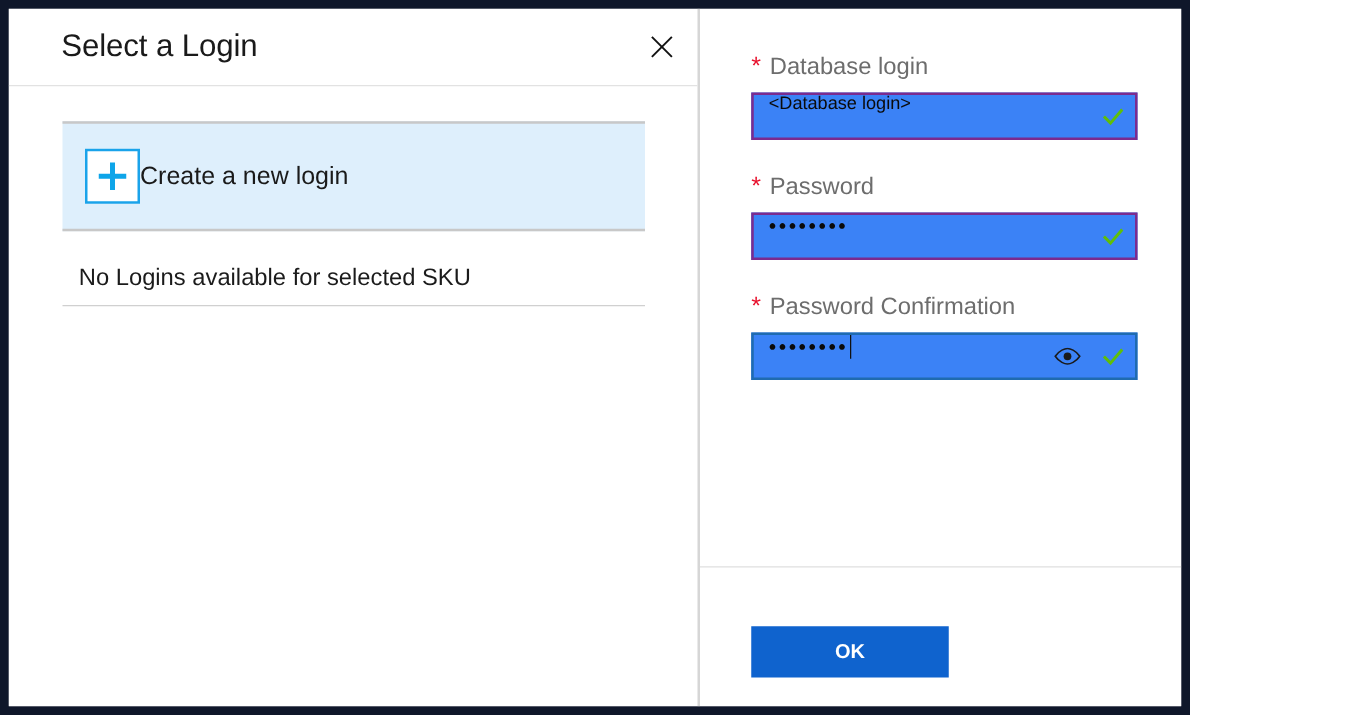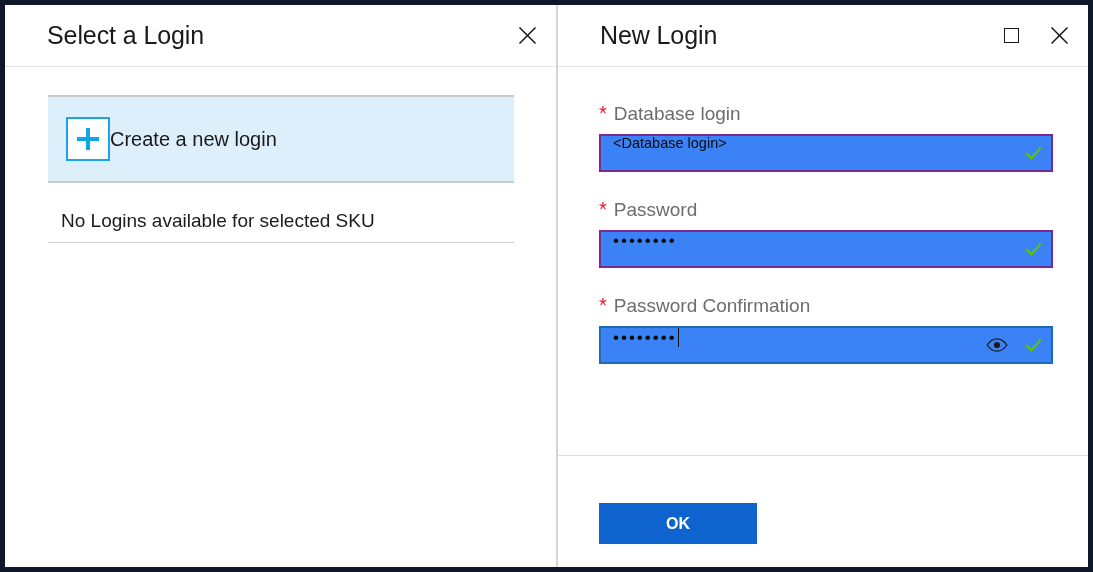--- a/index.html
+++ b/index.html
@@ -6,24 +6,24 @@
     margin: 0;
     padding: 0;
     background: #ffffff;
   }
   body {
     font-family: "Liberation Sans", sans-serif;
     -webkit-font-smoothing: antialiased;
   }
   #app {
     position: relative;
-    width: 1093px;
+    width: 952px;
     height: 572px;
     box-sizing: border-box;
-    border: 5px solid #0f172a;
+    border: 7px solid #0f172a;
     background: #ffffff;
     overflow: hidden;
     display: flex;
   }
 
   
   .blade-left {
     width: 553px;
     height: 100%;
     box-sizing: border-box;
@@ -272,34 +272,20 @@
 
       <div class="login-row-empty">
         <div class="empty-label">No Logins available for selected SKU</div>
       </div>
 
     </div>
   </div>
 
   <div class="blade-right">
 
-    <div class="blade-header">
-      <div class="blade-title">New Login</div>
-      <div class="hdr-actions">
-        <div class="hdr-btn">
-          <div class="sq-icon"></div>
-        </div>
-        <div class="hdr-btn">
-          <svg width="21" height="21" viewBox="0 0 21 21" aria-hidden="true">
-            <line x1="2.5" y1="2.5" x2="18.5" y2="18.5" stroke="#111111" stroke-width="1.5"></line>
-            <line x1="18.5" y1="2.5" x2="2.5" y2="18.5" stroke="#111111" stroke-width="1.5"></line>
-          </svg>
-        </div>
-      </div>
-    </div>
 
     <div class="right-body">
 
       <div class="field">
         <div class="field-label">
           <span class="req-star">*</span>
           <span class="field-label-text">Database login</span>
         </div>
         <div class="input-shell violet">
           <span class="input-value">&lt;Database login&gt;</span>

